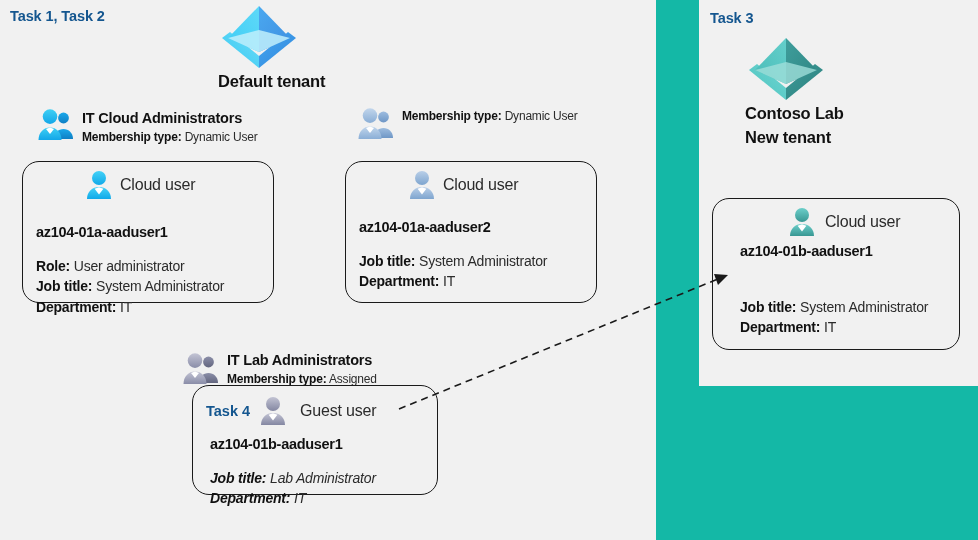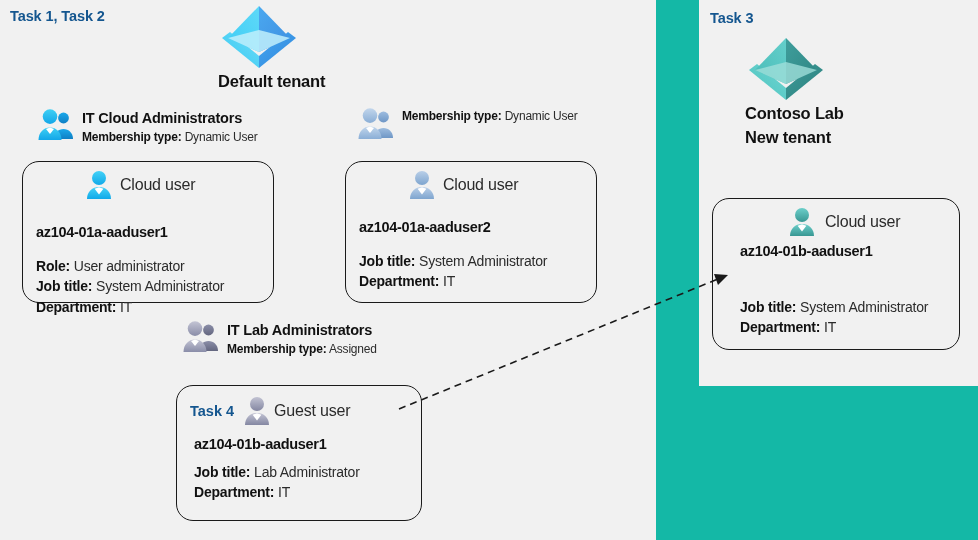--- a/index.html
+++ b/index.html
@@ -247,21 +247,21 @@
       </svg>
     </span>
     <div class="group-text">
       <div class="group-meta">
         <b>Membership type:</b>
         <span>Dynamic User</span>
       </div>
     </div>
   </div>
 
-  <div class="group" style="left:182px; top:320px;">
+  <div class="group" style="left:182px; top:350px;align-items:center;">
     <span>
       <svg width="38" height="34" viewBox="0 0 38 34" aria-hidden="true">
         <defs>
           <linearGradient id="gC1" x1="0" y1="0" x2="0" y2="1">
             <stop offset="0" stop-color="#8b8ea8"></stop>
               <stop offset="1" stop-color="#63667f"></stop>
           </linearGradient>
           <linearGradient id="gC2" x1="0" y1="0" x2="0" y2="1">
             <stop offset="0" stop-color="#c3c4d4"></stop>
               <stop offset="1" stop-color="#8a8da8"></stop>
@@ -340,40 +340,40 @@
         <b>Job title:</b>
         <span>System Administrator</span>
       </div>
       <div>
         <b>Department:</b>
         <span>IT</span>
       </div>
     </div>
   </div>
 
-  <div class="card" style="left:176px; top:385px; width:246px; height:136px;">
+  <div class="card" style="left:192px; top:385px; width:246px; height:110px;">
     <div class="card-head" style="margin:10px 0 0 13px;">
       <span class="task-inline">Task 4</span>
       <span>
         <svg width="34" height="30" viewBox="0 0 34 30" aria-hidden="true">
           <defs>
             <linearGradient id="uC" x1="0" y1="0" x2="0" y2="1">
               <stop offset="0" stop-color="#c2c3d3"></stop>
                 <stop offset="1" stop-color="#8487a2"></stop>
             </linearGradient>
           </defs>
           <circle cx="17" cy="8" r="7" fill="url(#uC)"></circle>
           <path d="M5 29c0-7.5 5.4-12 12-12s12 4.5 12 12z" fill="url(#uC)"></path>
           <polygon points="17,17.2 12.6,18.8 17,24.5 21.4,18.8" fill="#ffffff"></polygon>
         </svg>
       </span>
-      <span class="kind" style="">Guest user</span>
+      <span class="kind" style="margin-left:10px;">Guest user</span>
     </div>
     <div class="card-upn" style="margin:10px 0 0 17px;">az104-01b-aaduser1</div>
-    <div class="card-props" style="margin:10px 0 0 17px;">
+    <div class="card-props" style="margin:16px 0 0 17px;font-style:italic;">
       <div>
         <b>Job title:</b>
         <span>Lab Administrator</span>
       </div>
       <div>
         <b>Department:</b>
         <span>IT</span>
       </div>
     </div>
   </div>

